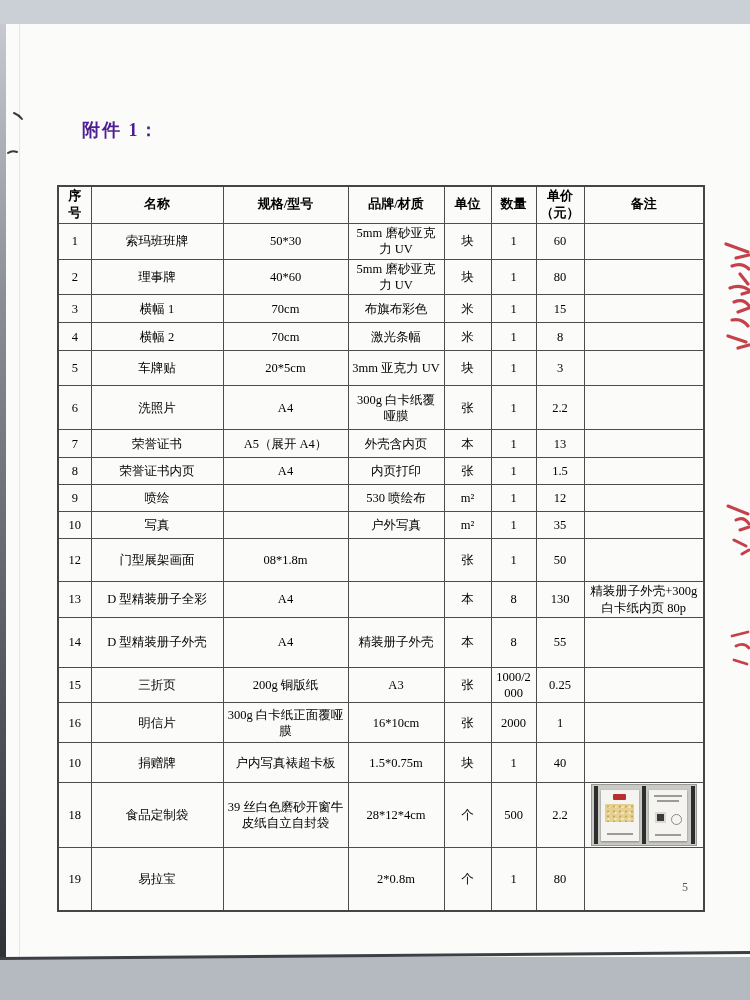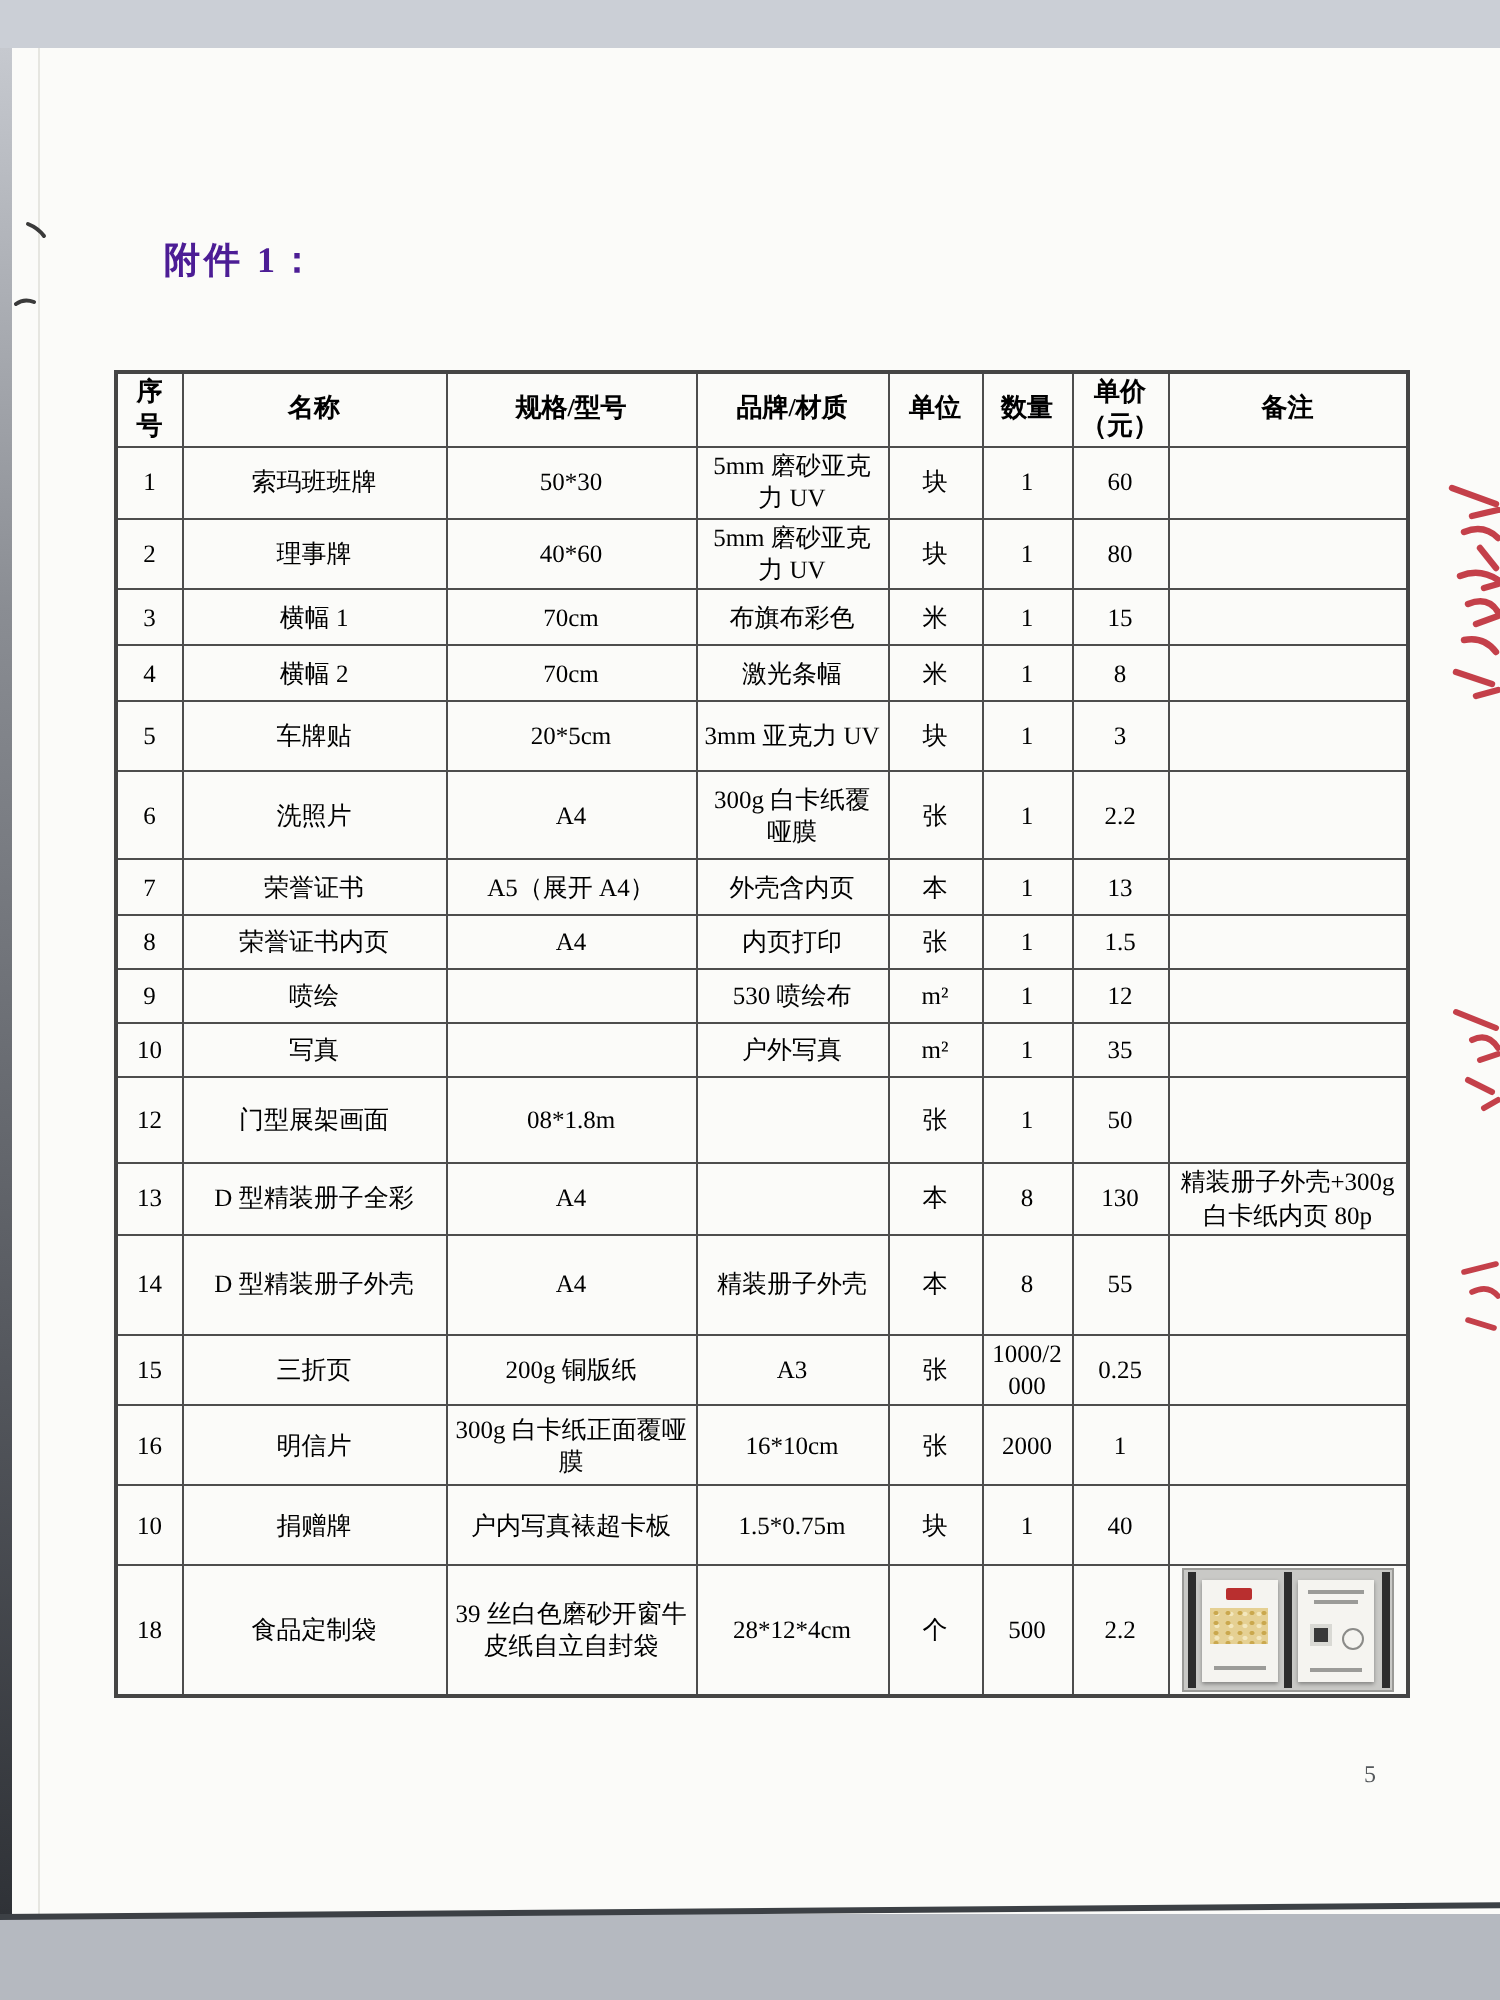--- a/index.html
+++ b/index.html
@@ -290,20 +290,30 @@
     <div class="bag right">
       <div class="tline" style="left:5px;right:5px;top:5px"></div>
       <div class="tline" style="left:8px;right:8px;top:10px"></div>
       <div class="qr"></div>
       <div class="stamp"></div>
       <div class="tline" style="left:6px;right:6px;bottom:5px"></div>
     </div>
   </div>
 </td>
       </tr>
+      <tr>
+        <td>19</td>
+        <td>易拉宝</td>
+        <td></td>
+        <td>2*0.8m</td>
+        <td>个</td>
+        <td>1</td>
+        <td>80</td>
+        <td></td>
+      </tr>
     </tbody>
 </table>
 
 <div class="red-marks" style="right:0;top:236px;width:28px;height:120px">
   <svg width="28" height="120" viewBox="0 0 28 120">
     <g stroke="#c4404a" stroke-width="3.2" stroke-linecap="round" fill="none">
       <path d="M4 8 L26 16"></path>
         <path d="M14 22 L27 19"></path>
         <path d="M10 30 Q20 26 27 33"></path>
       <path d="M18 38 L26 48"></path>

